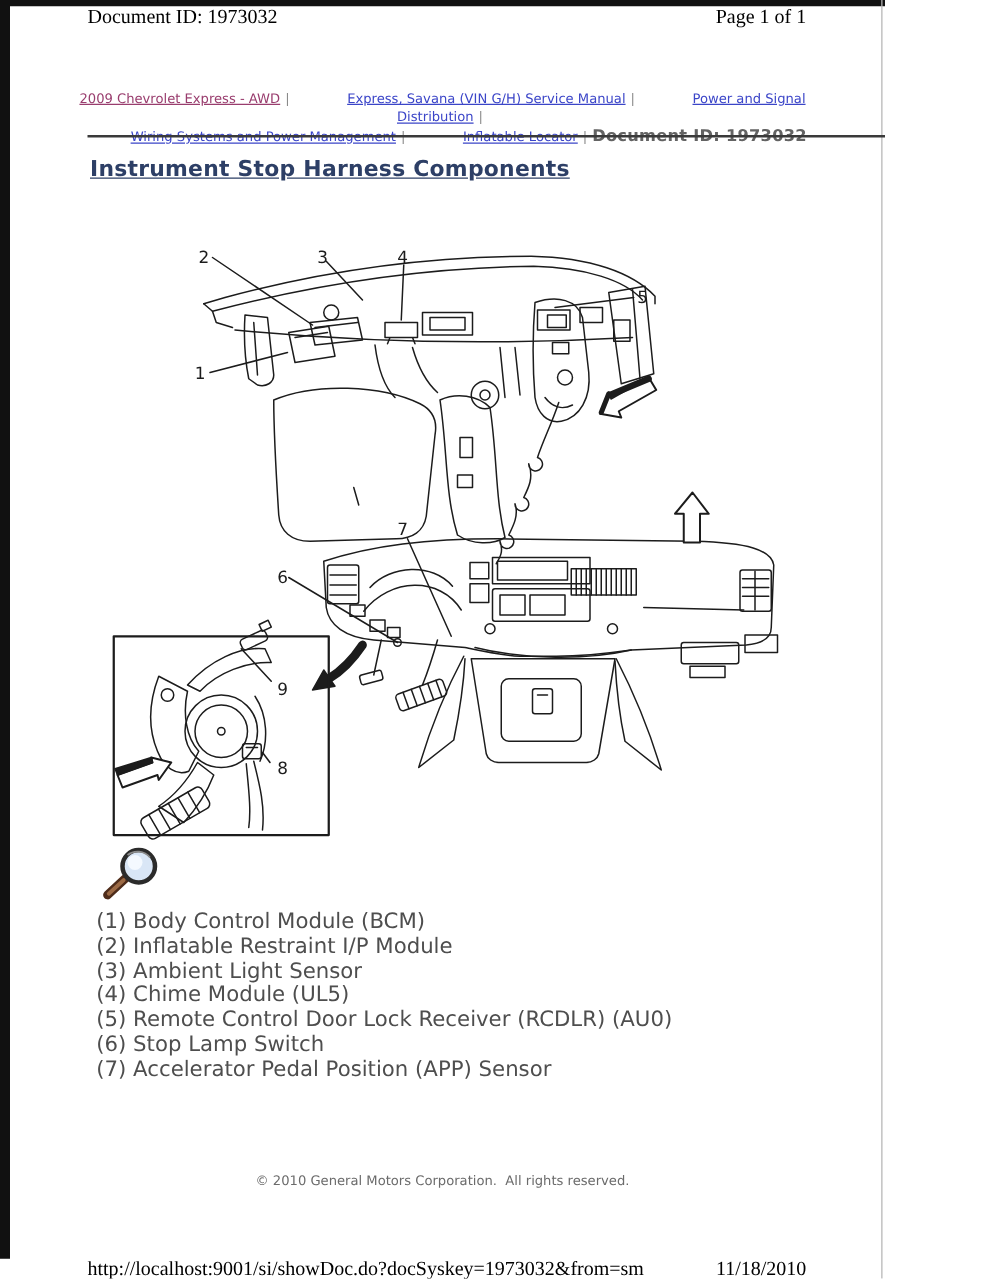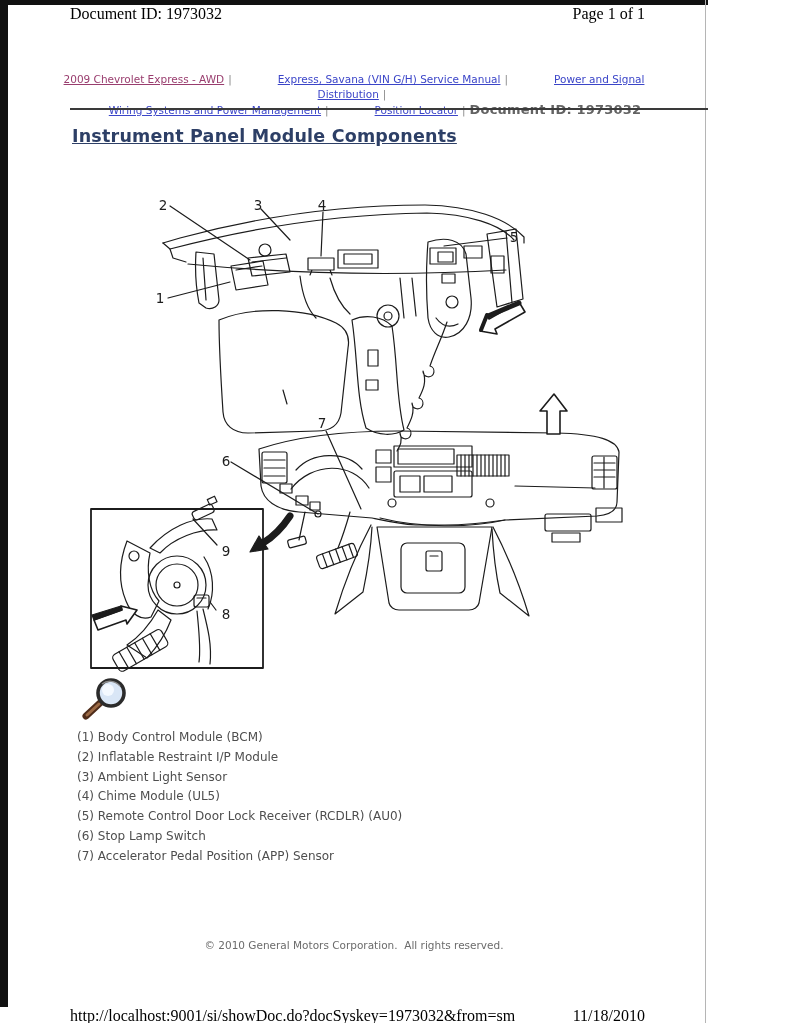--- a/index.html
+++ b/index.html
@@ -24,21 +24,21 @@
   .crumbs .sep{color:#8a8a8a;padding:0 4px;}
   .crumbs .docid{color:#636363;font-weight:bold;font-size:13px;letter-spacing:.2px;}
   .rule{position:absolute;left:70px;top:108px;width:655px;height:2px;background:#3a3a3a;}
   .title{position:absolute;left:72px;top:126px;font-size:17.5px;font-weight:bold;
          color:#2d3f66;text-decoration:underline;letter-spacing:.2px;}
   
   .diagram{position:absolute;left:75px;top:182px;width:570px;height:496px;}
   .diagram .co{font-family:"DejaVu Sans",sans-serif;font-size:13.5px;fill:#1c1c1c;stroke:none;}
   .mag{position:absolute;left:80px;top:674px;width:52px;height:46px;cursor:pointer;}
   
-  .legend{position:absolute;left:77px;top:728px;font-size:12px;line-height:19.8px;color:#4e4e4e;}
+  .legend{position:absolute;left:77px;top:728px;font-size:17px;line-height:19.8px;color:#4e4e4e;}
   .copyright{position:absolute;left:0;top:939px;width:100%;text-align:center;
              font-size:10.5px;color:#6b6b6b;white-space:pre;}
 </style>
 </head>
 <body>
 
 <div class="page">
   <div class="edge-top"></div>
   <div class="edge-left"></div>
   <div class="edge-right"></div>
@@ -46,27 +46,27 @@
   <div class="print-hf ph">
     <span class="l">Document ID: 1973032</span>
     <span class="r">Page 1 of 1</span>
   </div>
 
   <div class="crumbs">
     <div>
       <a class="visited">2009 Chevrolet Express - AWD</a><span class="sep">|</span><a class="lnk">Express, Savana (VIN G/H) Service Manual</a><span class="sep">|</span><a class="lnk">Power and Signal Distribution</a><span class="sep">|</span>
     </div>
     <div>
-      <a class="lnk">Wiring Systems and Power Management</a><span class="sep">|</span><a class="lnk">Position Locator</a><span class="sep">|</span><span class="docid">Document ID: 1973032</span>
+      <a class="lnk">Wiring Systems and Power Management</a><span class="sep">|</span><a class="lnk">Inflatable Locator</a><span class="sep">|</span><span class="docid">Document ID: 1973032</span>
     </div>
   </div>
 
   <div class="rule"></div>
 
-  <h1 class="title" style="margin:0;">Instrument Panel Module Components</h1>
+  <h1 class="title" style="margin:0;">Instrument Stop Harness Components</h1>
 
   <svg class="diagram" viewBox="75 182 570 496">
     <g fill="none" stroke="#1c1c1c" stroke-width="1.2" stroke-linecap="round" stroke-linejoin="round">
 
       <g>
         <path d="M163,243 L180,238 C250,219 335,205 425,205 C472,206 506,218 524,237 L524,243"></path>
         <path d="M170,249 C250,228 340,214 427,213 C468,214 500,224 514,240"></path>
         <path d="M163,243 L170,249 L173,258 L186,262"></path>
         <path d="M188,264 C290,274 400,276 506,270"></path>
         <path d="M196,252 L214,254 L219,300 C219,306 213,310 206,308 L199,303 C196,288 195,268 196,252 Z"></path>

